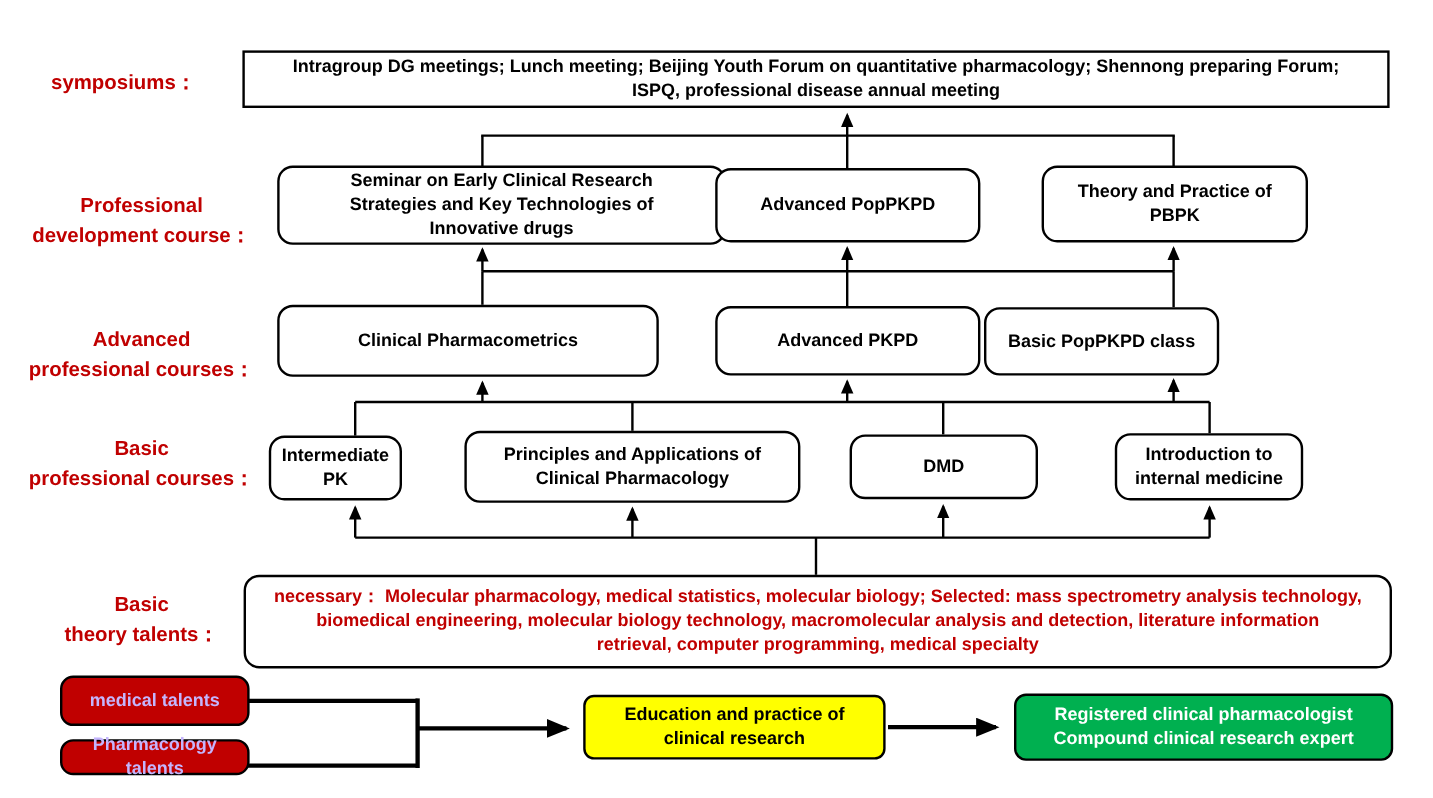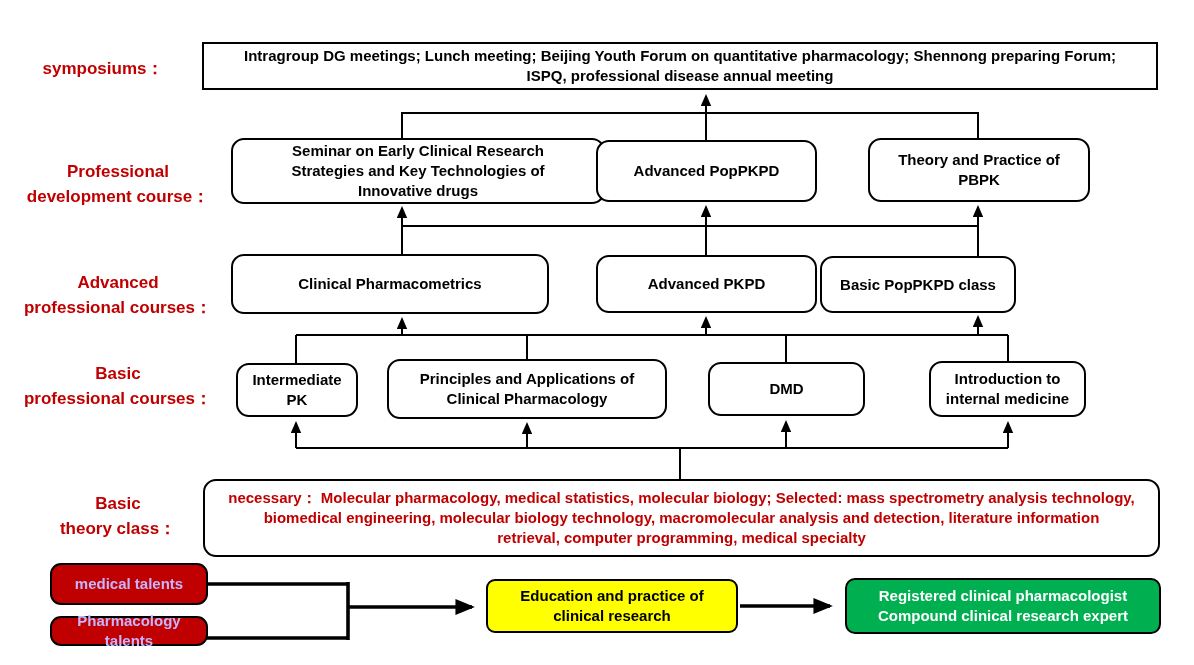--- a/index.html
+++ b/index.html
@@ -99,21 +99,21 @@
   <div class="lbl" style="left:8px;top:271px;width:220px;">
     <span class="line">Advanced</span>
     <span class="line">professional courses：</span>
   </div>
   <div class="lbl" style="left:8px;top:362px;width:220px;">
     <span class="line">Basic</span>
     <span class="line">professional courses：</span>
   </div>
   <div class="lbl" style="left:8px;top:492px;width:220px;">
     <span class="line">Basic</span>
-    <span class="line">theory class：</span>
+    <span class="line">theory talents：</span>
   </div>
 
   <div class="box sq" style="left:202px;top:42px;width:956px;height:48px;justify-content:center;">
     <span class="line">Intragroup DG meetings; Lunch meeting; Beijing Youth Forum on quantitative pharmacology; Shennong preparing Forum;</span>
     <span class="line">ISPQ, professional disease annual meeting</span>
   </div>
 
   <div class="box" style="left:231px;top:138px;width:374px;height:66px;">
     <span class="line">Seminar on Early Clinical Research</span>
     <span class="line">Strategies and Key Technologies of</span>
@@ -130,21 +130,21 @@
   <div class="box" style="left:231px;top:254px;width:318px;height:60px;">
     <span class="line">Clinical Pharmacometrics</span>
   </div>
   <div class="box" style="left:596px;top:255px;width:221px;height:58px;">
     <span class="line">Advanced PKPD</span>
   </div>
   <div class="box" style="left:820px;top:256px;width:196px;height:57px;">
     <span class="line">Basic PopPKPD class</span>
   </div>
 
-  <div class="box" style="left:236px;top:363px;width:122px;height:54px;">
+  <div class="box" style="left:224px;top:363px;width:111px;height:54px;">
     <span class="line">Intermediate</span>
     <span class="line">PK</span>
   </div>
   <div class="box" style="left:387px;top:359px;width:280px;height:60px;">
     <span class="line">Principles and Applications of</span>
     <span class="line">Clinical Pharmacology</span>
   </div>
   <div class="box" style="left:708px;top:362px;width:157px;height:54px;">
     <span class="line">DMD</span>
   </div>

